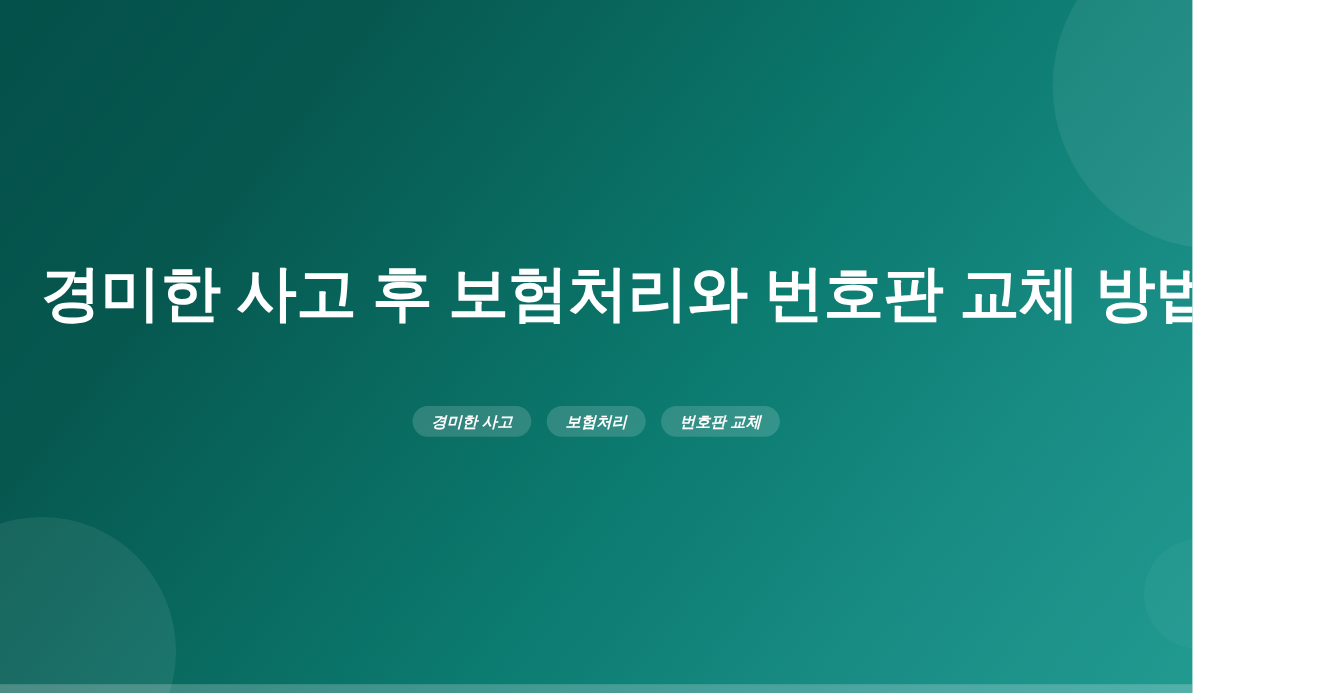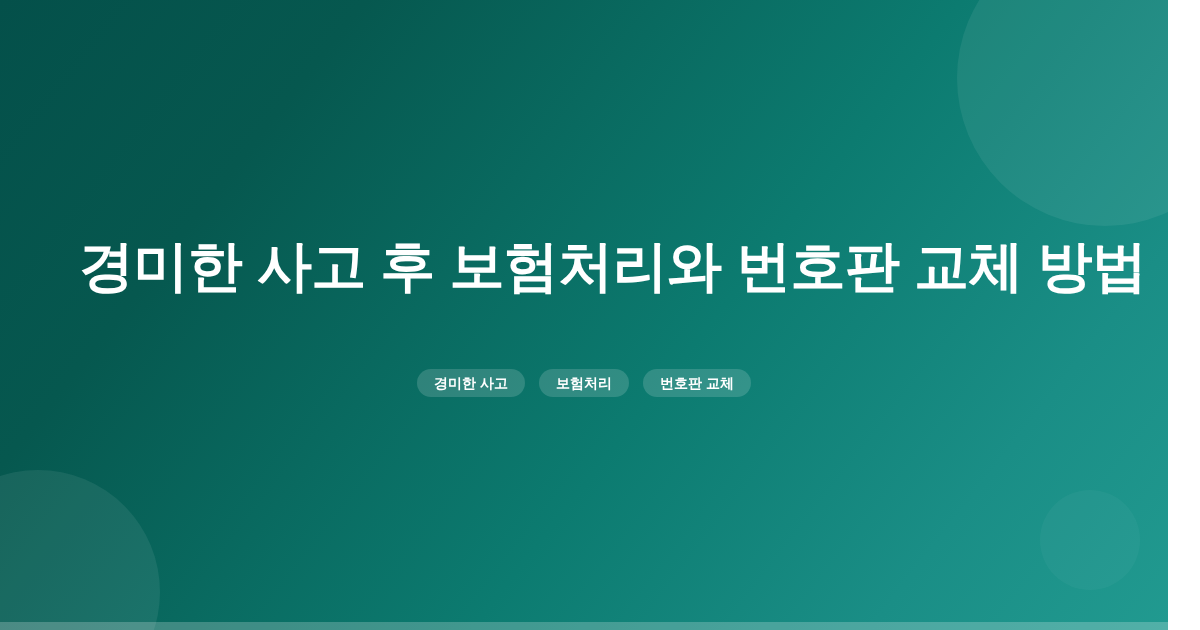--- a/index.html
+++ b/index.html
@@ -3,21 +3,21 @@
 <meta charset="utf-8">
 <style>
   html, body {
     margin: 0;
     padding: 0;
     background: #ffffff;
   }
 
   #card {
     position: relative;
-    width: 1168px;
+    width: 1084px;
     height: 630px;
     overflow: hidden;
     font-family: "Liberation Sans", "DejaVu Sans", sans-serif;
     
     background: linear-gradient(128deg, #04504a 0%, #06584f 22%, #0c7b70 58%, #1a8e86 82%, #219a90 100%);
   }
 
   
   .blob {
     position: absolute;
@@ -86,20 +86,21 @@
     white-space: nowrap;
   }
 
   .tag-row {
     display: flex;
     flex-direction: row;
     align-items: center;
     justify-content: center;
     gap: 14px;
     margin-top: 69px;
+    font-style: italic;
   }
 
   .tag {
     display: inline-flex;
     align-items: center;
     justify-content: center;
     height: 28px;
     padding: 0 17px;
     border-radius: 999px;
     background: rgba(255, 255, 255, 0.155);

